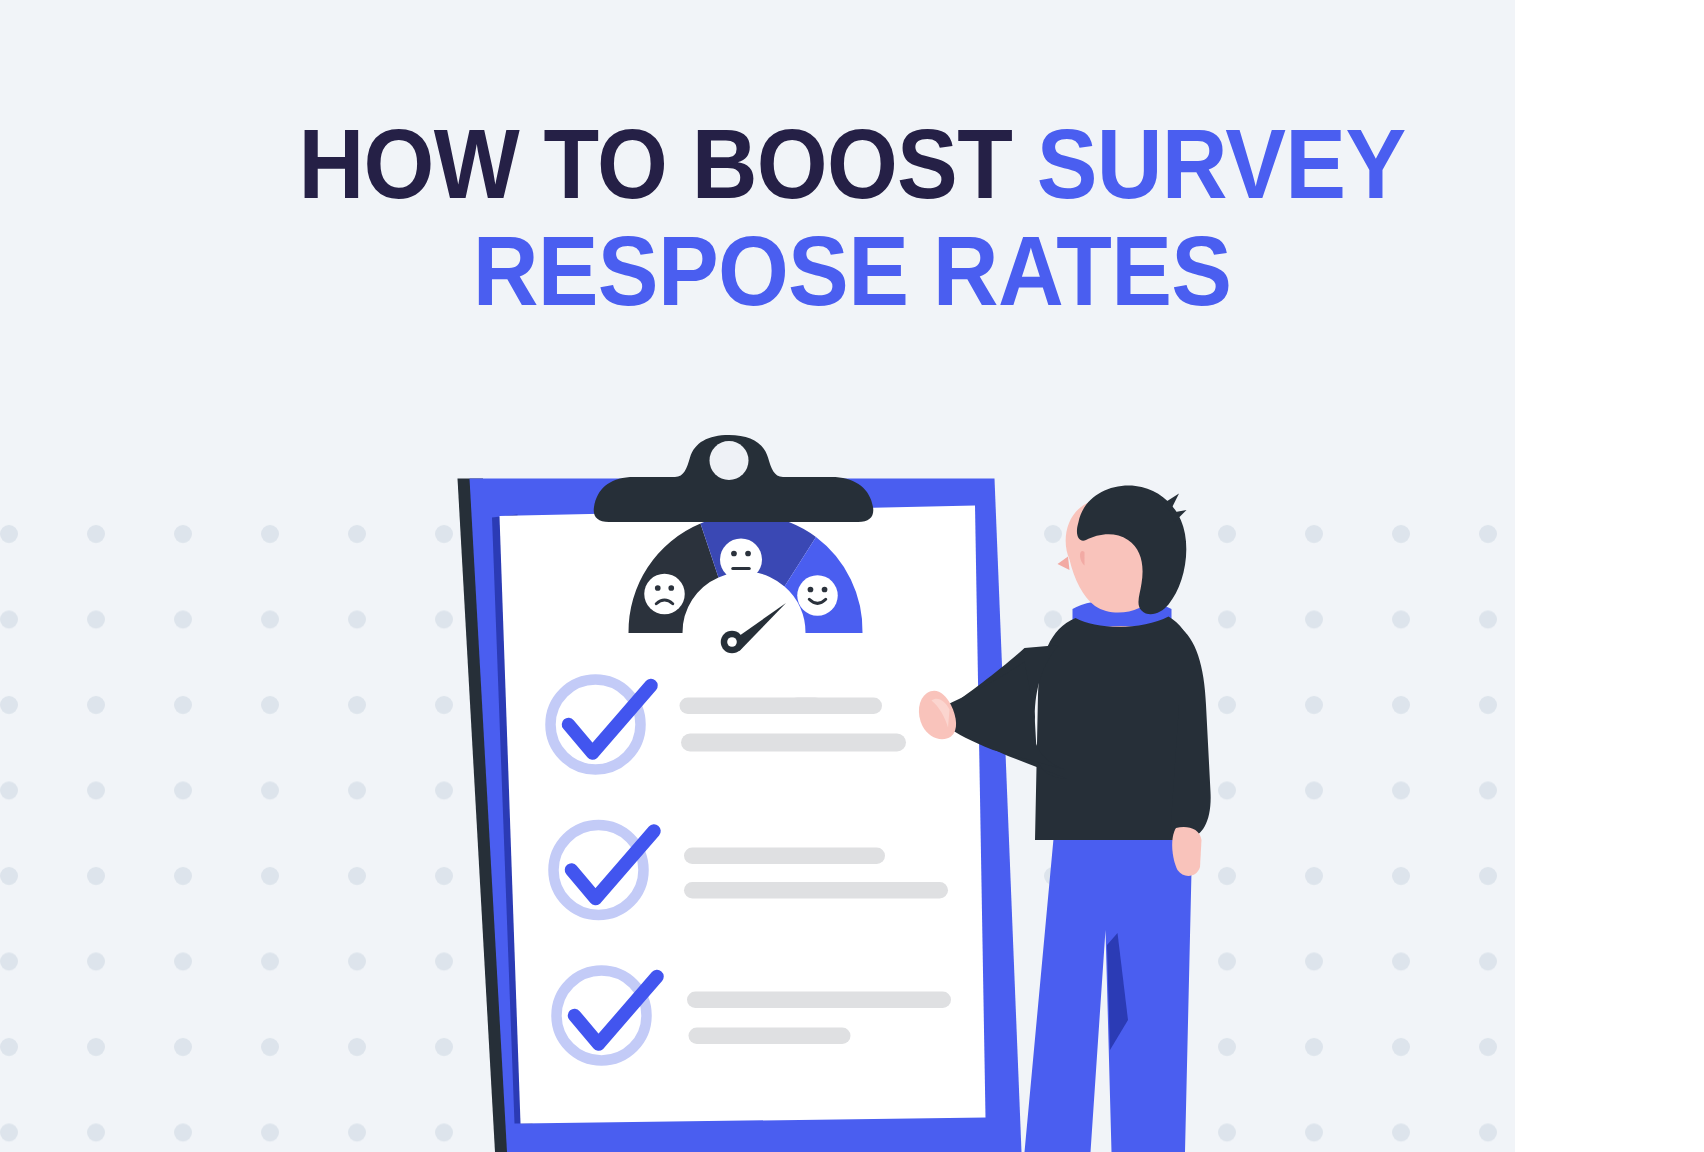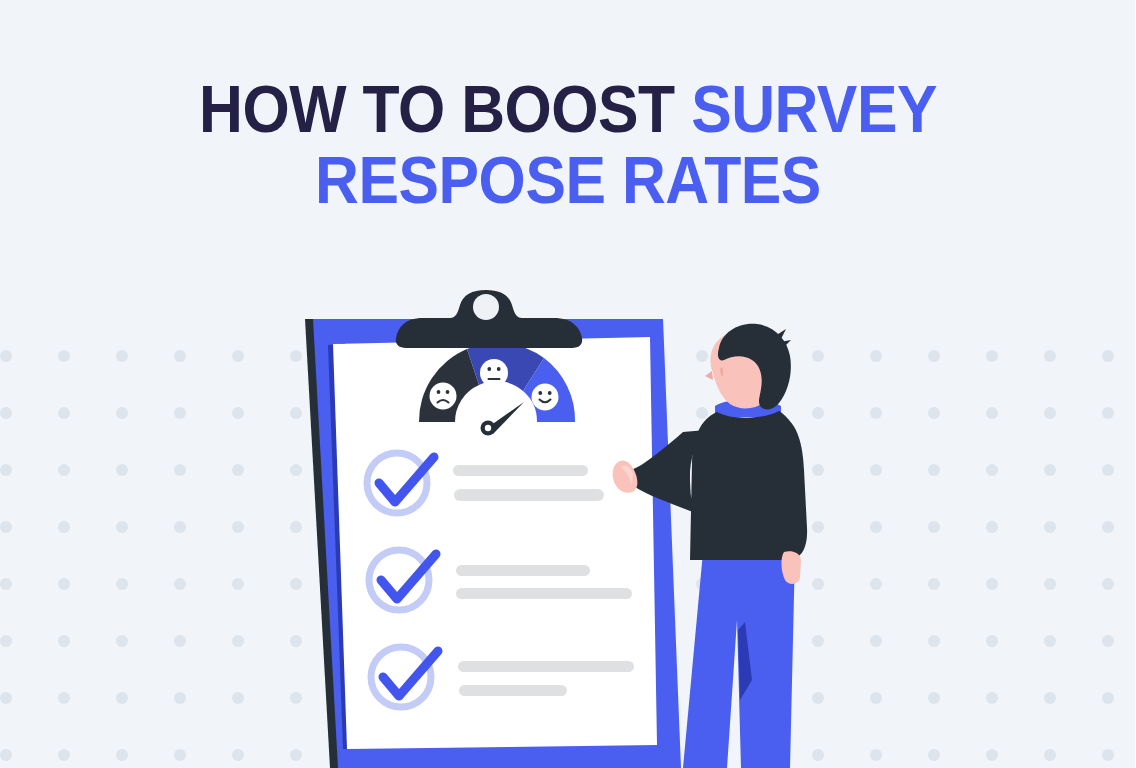--- a/index.html
+++ b/index.html
@@ -8,21 +8,21 @@
   }
   body {
     width: 1136px;
     height: 768px;
     overflow: hidden;
     font-family: "Liberation Sans", sans-serif;
   }
 
   #canvas {
     position: relative;
-    width: 1135px;
+    width: 1010px;
     height: 768px;
     background: #f1f4f8;
     overflow: hidden;
   }
 
   
   #dotgrid {
     position: absolute;
     left: 0; top: 0;
     width: 1136px;

